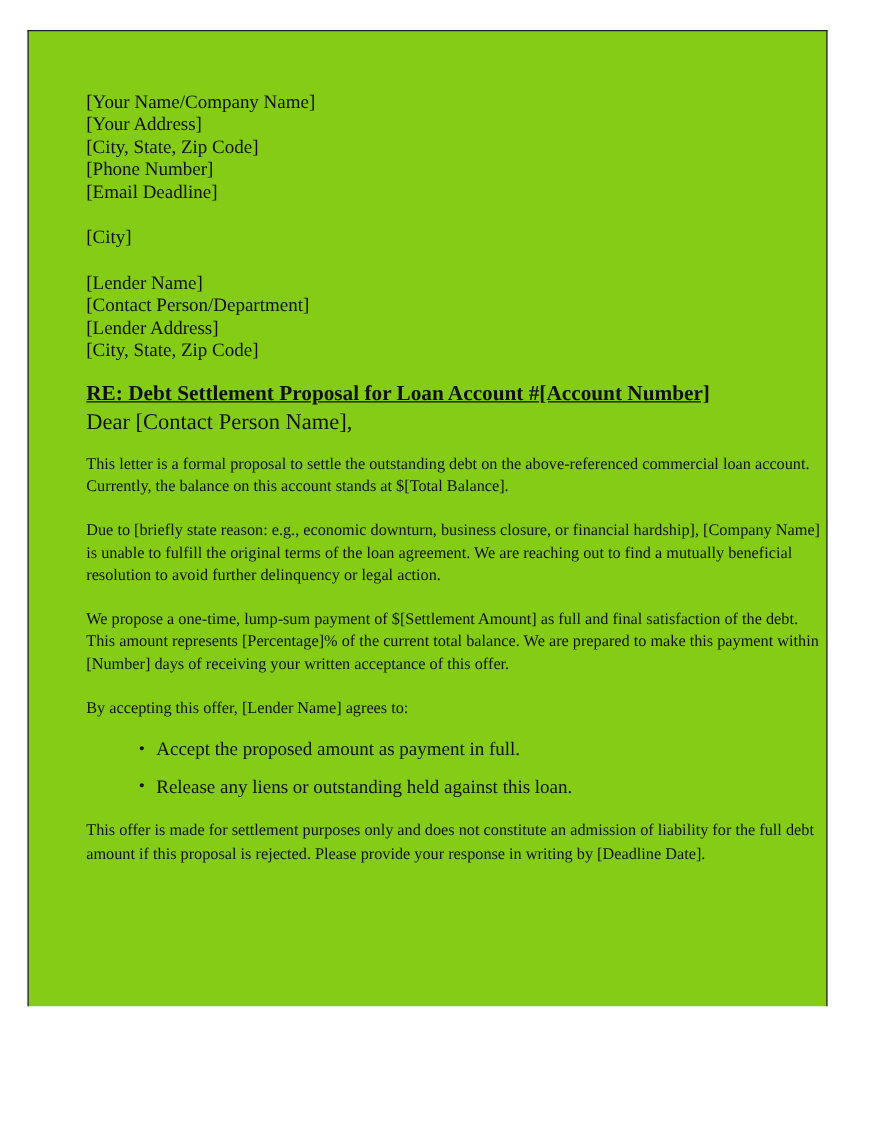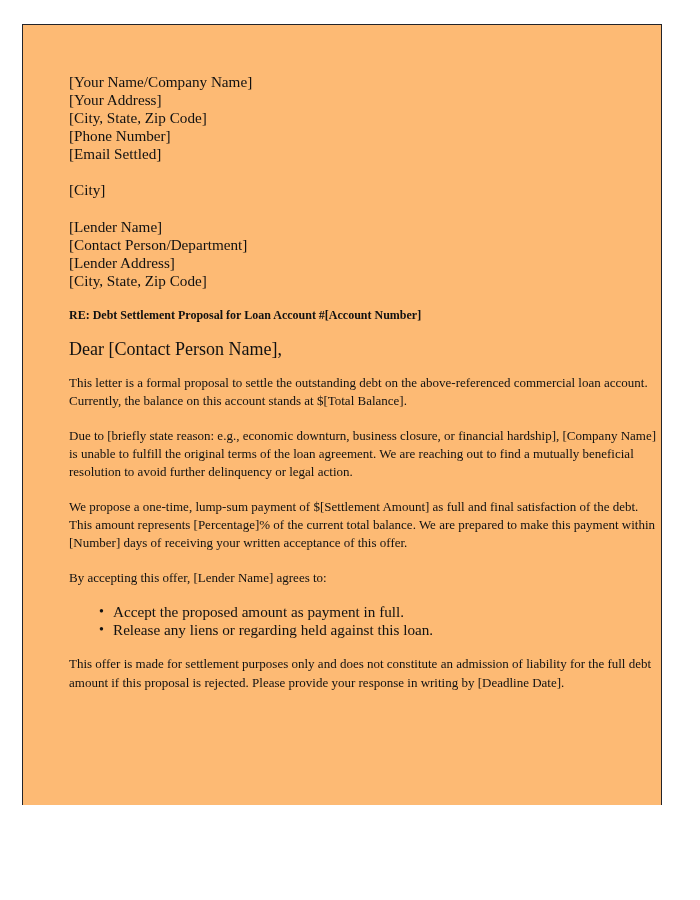--- a/index.html
+++ b/index.html
@@ -21,21 +21,21 @@
     position: absolute;
     left: 22px;
     top: 24px;
     width: 640px;
     height: 781px;
     border-left: 1.3px solid #23242a;
     border-right: 1.3px solid #23242a;
     border-top: 1.3px solid #23242a;
     border-bottom: none;
     box-sizing: border-box;
-    background: #fdba74;
+    background: #84cc16;
   }
 
   .page-body {
     position: absolute;
     left: 46px;
     top: 48px;
     width: 588px;
   }
 
   .block {
@@ -46,24 +46,25 @@
 
   .addr-line {
     display: block;
     white-space: pre;
   }
 
   .spacer-sm { height: 16px; }
   .spacer-blk { height: 18px; }
 
   .subject {
-    font-size: 12px;
+    font-size: 17px;
     line-height: 18.1px;
     font-weight: bold;
-    margin-bottom: 16px;
+    margin-bottom: 4px;
+    text-decoration: underline;
   }
 
   .salutation {
     font-size: 18px;
     line-height: 18.1px;
     margin-bottom: 16px;
   }
 
   p.para {
     margin: 0 0 16px 0;
@@ -73,21 +74,21 @@
 
   ul.terms {
     margin: 0 0 16px 0;
     padding-left: 44px;
     list-style: none;
   }
   ul.terms li {
     position: relative;
     font-size: 15.2px;
     line-height: 18.3px;
-    margin: 0;
+    margin: 12px;
     padding-left: 0;
   }
   ul.terms li::before {
     content: "\2022";
     position: absolute;
     left: -14px;
     top: 0;
     font-size: 14px;
     line-height: 18.3px;
     color: #111111;
@@ -97,21 +98,21 @@
 <body>
 
 <div class="page-frame">
   <div class="page-body">
 
     <div class="block">
       <span class="addr-line">[Your Name/Company Name]</span>
       <span class="addr-line">[Your Address]</span>
       <span class="addr-line">[City, State, Zip Code]</span>
       <span class="addr-line">[Phone Number]</span>
-      <span class="addr-line">[Email Settled]</span>
+      <span class="addr-line">[Email Deadline]</span>
     </div>
 
     <div class="spacer-blk"></div>
 
     <div class="block">
       <span class="addr-line">[City]</span>
     </div>
 
     <div class="spacer-blk"></div>
 
@@ -131,19 +132,19 @@
     <p class="para">This letter is a formal proposal to settle the outstanding debt on the above-referenced commercial loan account. Currently, the balance on this account stands at $[Total Balance].</p>
 
     <p class="para">Due to [briefly state reason: e.g., economic downturn, business closure, or financial hardship], [Company Name] is unable to fulfill the original terms of the loan agreement. We are reaching out to find a mutually beneficial resolution to avoid further delinquency or legal action.</p>
 
     <p class="para">We propose a one-time, lump-sum payment of $[Settlement Amount] as full and final satisfaction of the debt. This amount represents [Percentage]% of the current total balance. We are prepared to make this payment within [Number] days of receiving your written acceptance of this offer.</p>
 
     <p class="para">By accepting this offer, [Lender Name] agrees to:</p>
 
     <ul class="terms">
       <li>Accept the proposed amount as payment in full.</li>
-      <li>Release any liens or regarding held against this loan.</li>
+      <li>Release any liens or outstanding held against this loan.</li>
     </ul>
 
     <p class="para">This offer is made for settlement purposes only and does not constitute an admission of liability for the full debt amount if this proposal is rejected. Please provide your response in writing by [Deadline Date].</p>
 
   </div>
 </div>
 
 </body></html>

